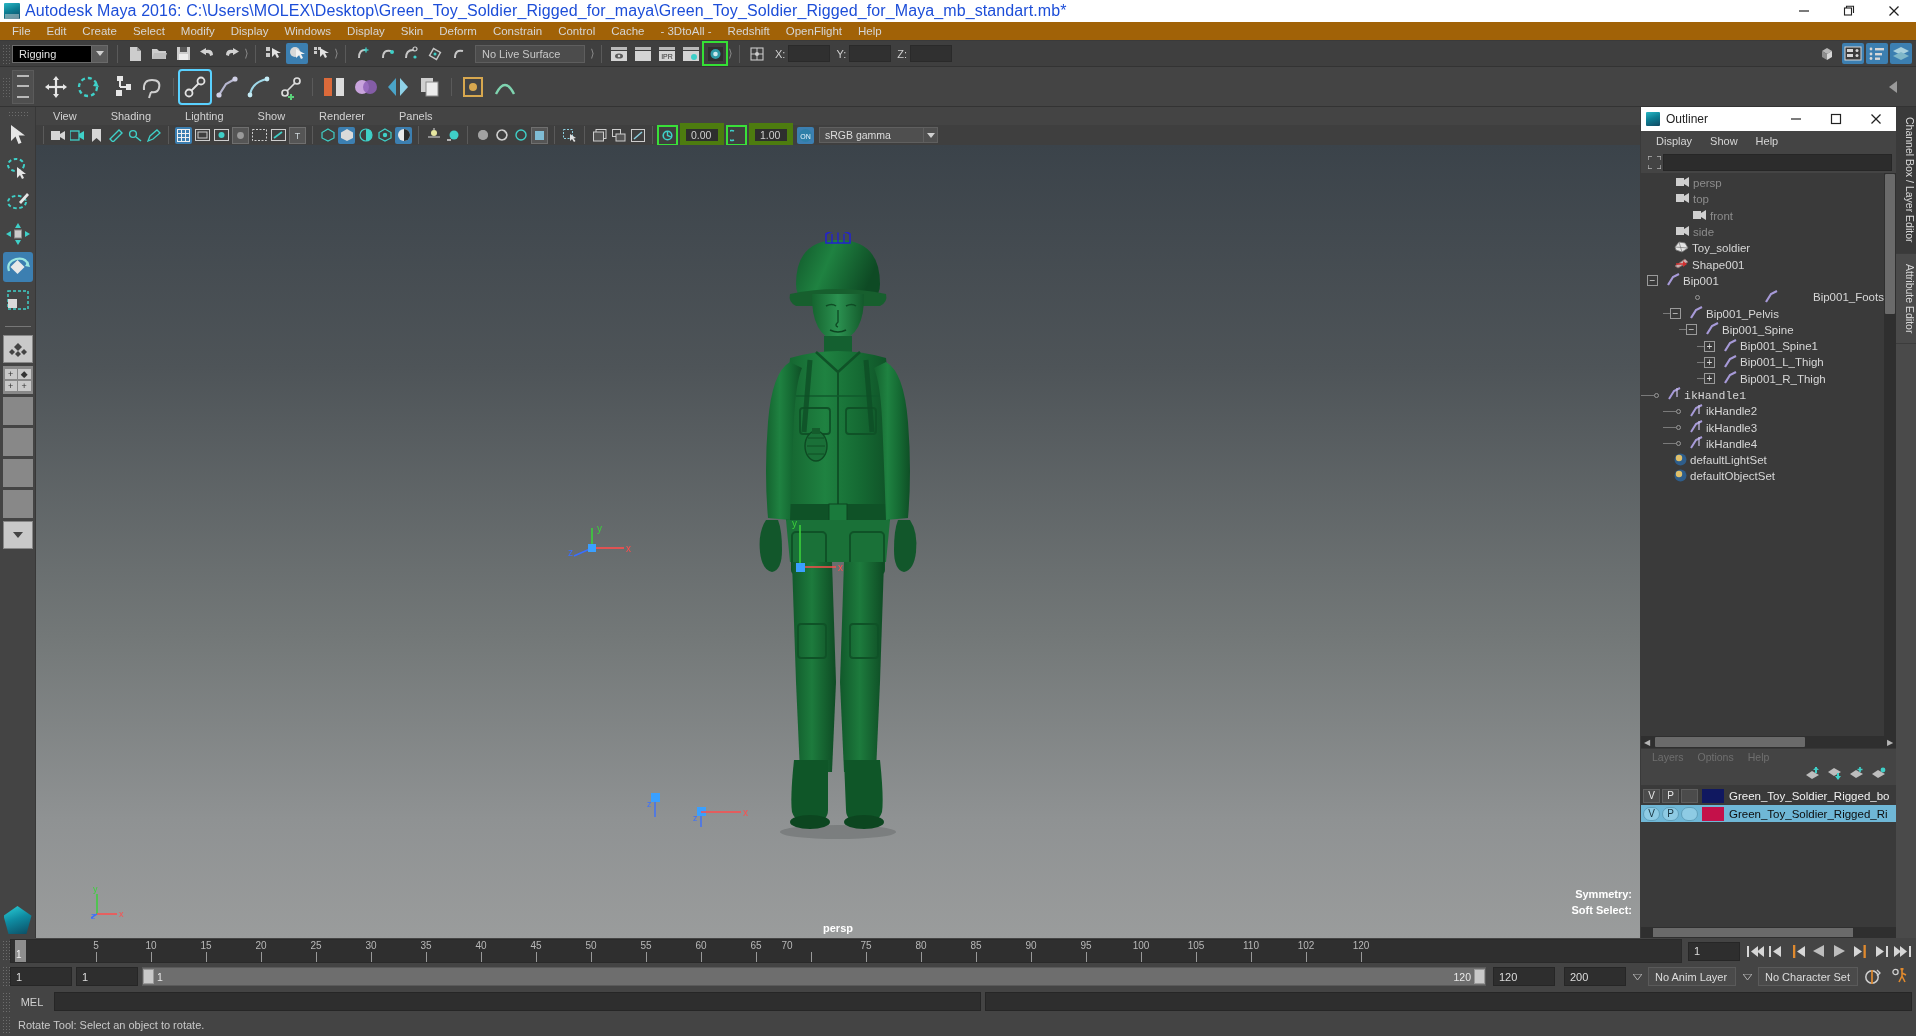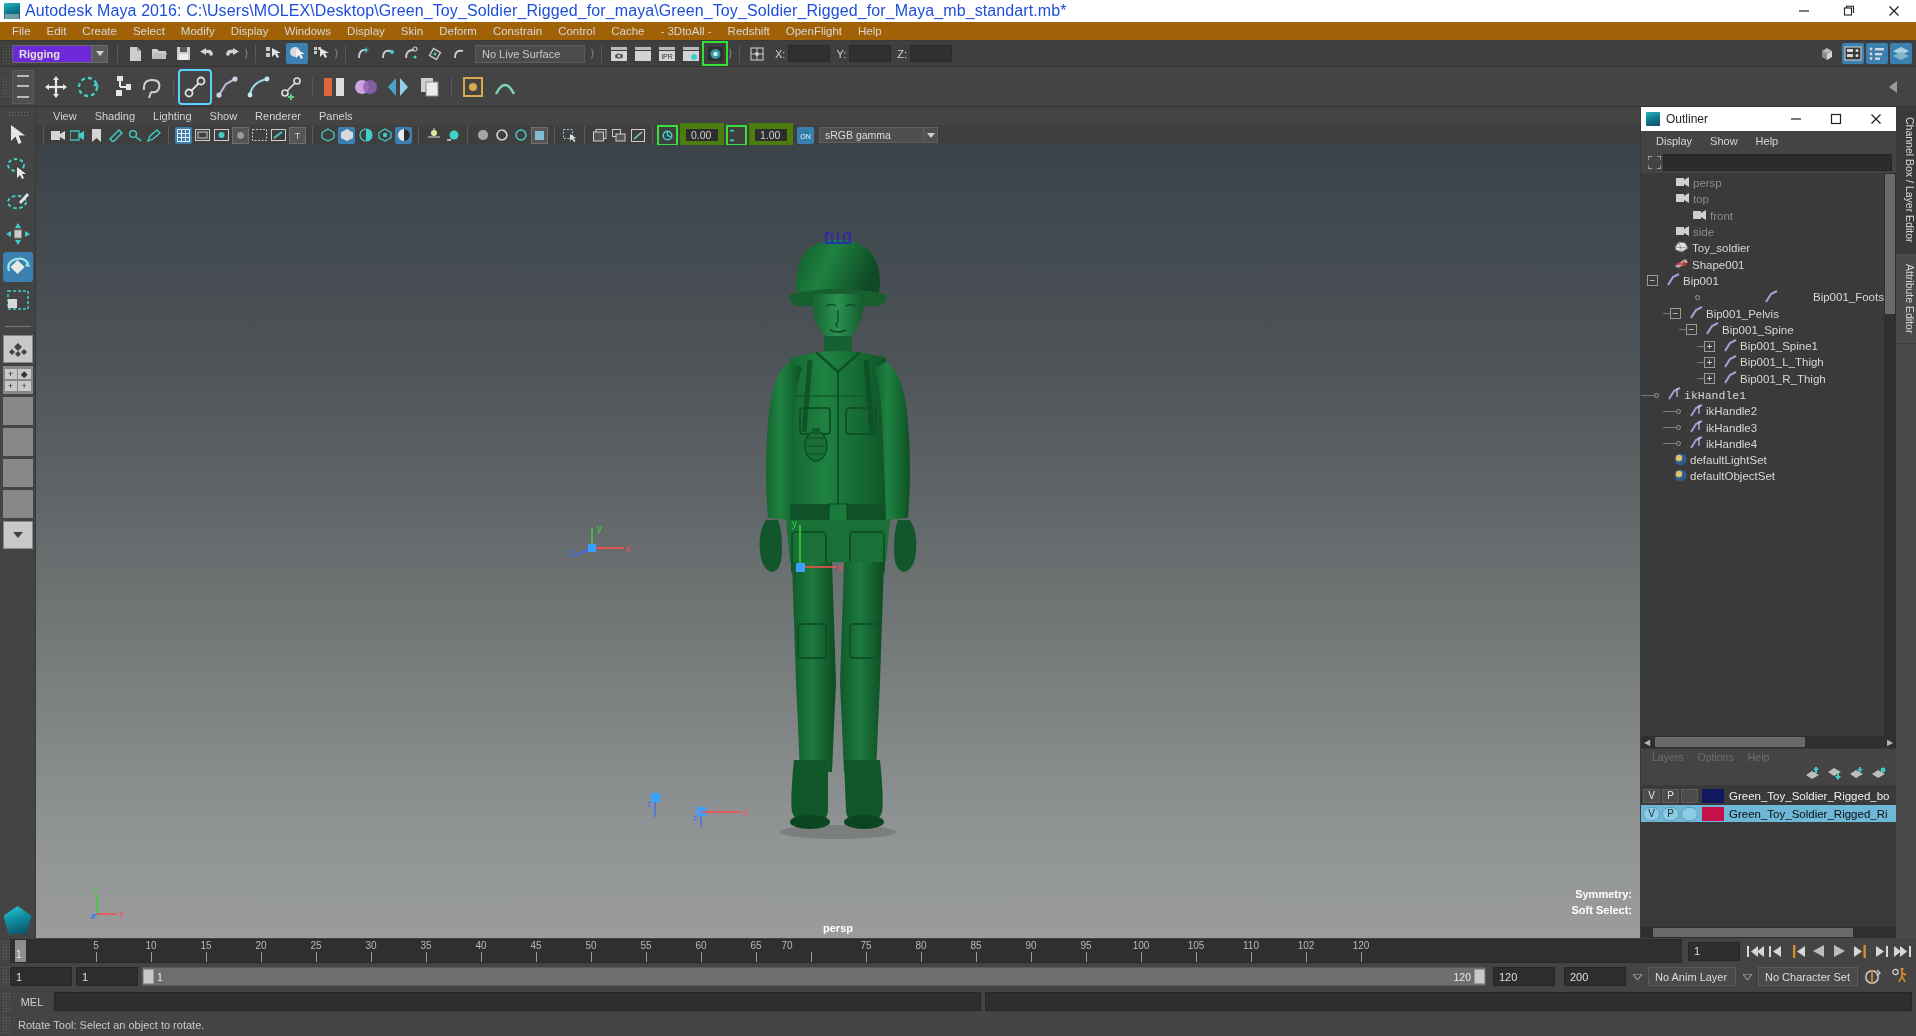--- a/index.html
+++ b/index.html
@@ -45,22 +45,22 @@
 
   
   .statusbar {
     height: 26px; flex: 0 0 26px; background: #3f3f3f; display: flex; align-items: center;
     border-bottom: 1px solid #333; padding-left: 2px;
   }
   .grip { width: 8px; height: 20px; flex:0 0 8px;
     background-image: radial-gradient(#6d6d6d 1px, transparent 1px);
     background-size: 3px 3px; opacity:.85; margin-right:2px;}
   .mode-select {
-    width: 80px; height: 18px; background: #6d28d9; border: 1px solid #6a6a6a;
-    color: #e0e0e0; font-size: 11px; display: flex; align-items: center; padding-left: 6px; font-weight: bold;
+    width: 80px; height: 18px; background: #000000; border: 1px solid #6a6a6a;
+    color: #e0e0e0; font-size: 11px; display: flex; align-items: center; padding-left: 6px;
   }
   .mode-arrow {
     width: 16px; height: 18px; background: #5a5a5a; border: 1px solid #6a6a6a; border-left: none;
     display:flex; align-items:center; justify-content:center; margin-right: 4px;
   }
   .sep-v { width: 1px; height: 18px; background: #5a5a5a; margin: 0 5px; flex:0 0 1px; }
   .brk { width: 7px; height: 18px; display:flex;align-items:center;justify-content:center;
          color:#8d8d8d;font-size:11px;flex:0 0 7px; }
   .ticon {
     width: 22px; height: 21px; display: flex; align-items: center; justify-content: center;
@@ -124,20 +124,21 @@
     width: 28px; height: 28px;
     background: linear-gradient(160deg,#2ad0d8 0%, #0f8ca2 45%, #0c4a61 100%);
     clip-path: polygon(50% 0%, 100% 35%, 82% 100%, 18% 100%, 0% 35%);
   }
 
   
   .viewcol { flex: 1 1 auto; display: flex; flex-direction: column; min-width: 0; background:#444;}
   .vpanel-menu {
     height: 18px; flex: 0 0 18px; background: #444444; display: flex; align-items: center;
     padding-left: 8px;
+    gap: 16px;
   }
   .vpanel-menu .menu-item { font-size: 11px; padding: 0 9px; line-height: 18px; color:#d2d2d2; }
   .vp-toolbar {
     height: 20px; flex: 0 0 20px; background: #3f3f3f; display: flex; align-items: center;
     padding-left: 2px;
   }
   .vicon { width:17px;height:17px;display:flex;align-items:center;justify-content:center;flex:0 0 17px;margin:0 1px; }
   .vicon.on { background:#3c7fb1; border-radius:2px; }
   .vicon.box { border:1px solid #6f6f6f; background:#555; }
   .vicon.grn { outline: 2px solid #39e039; }

